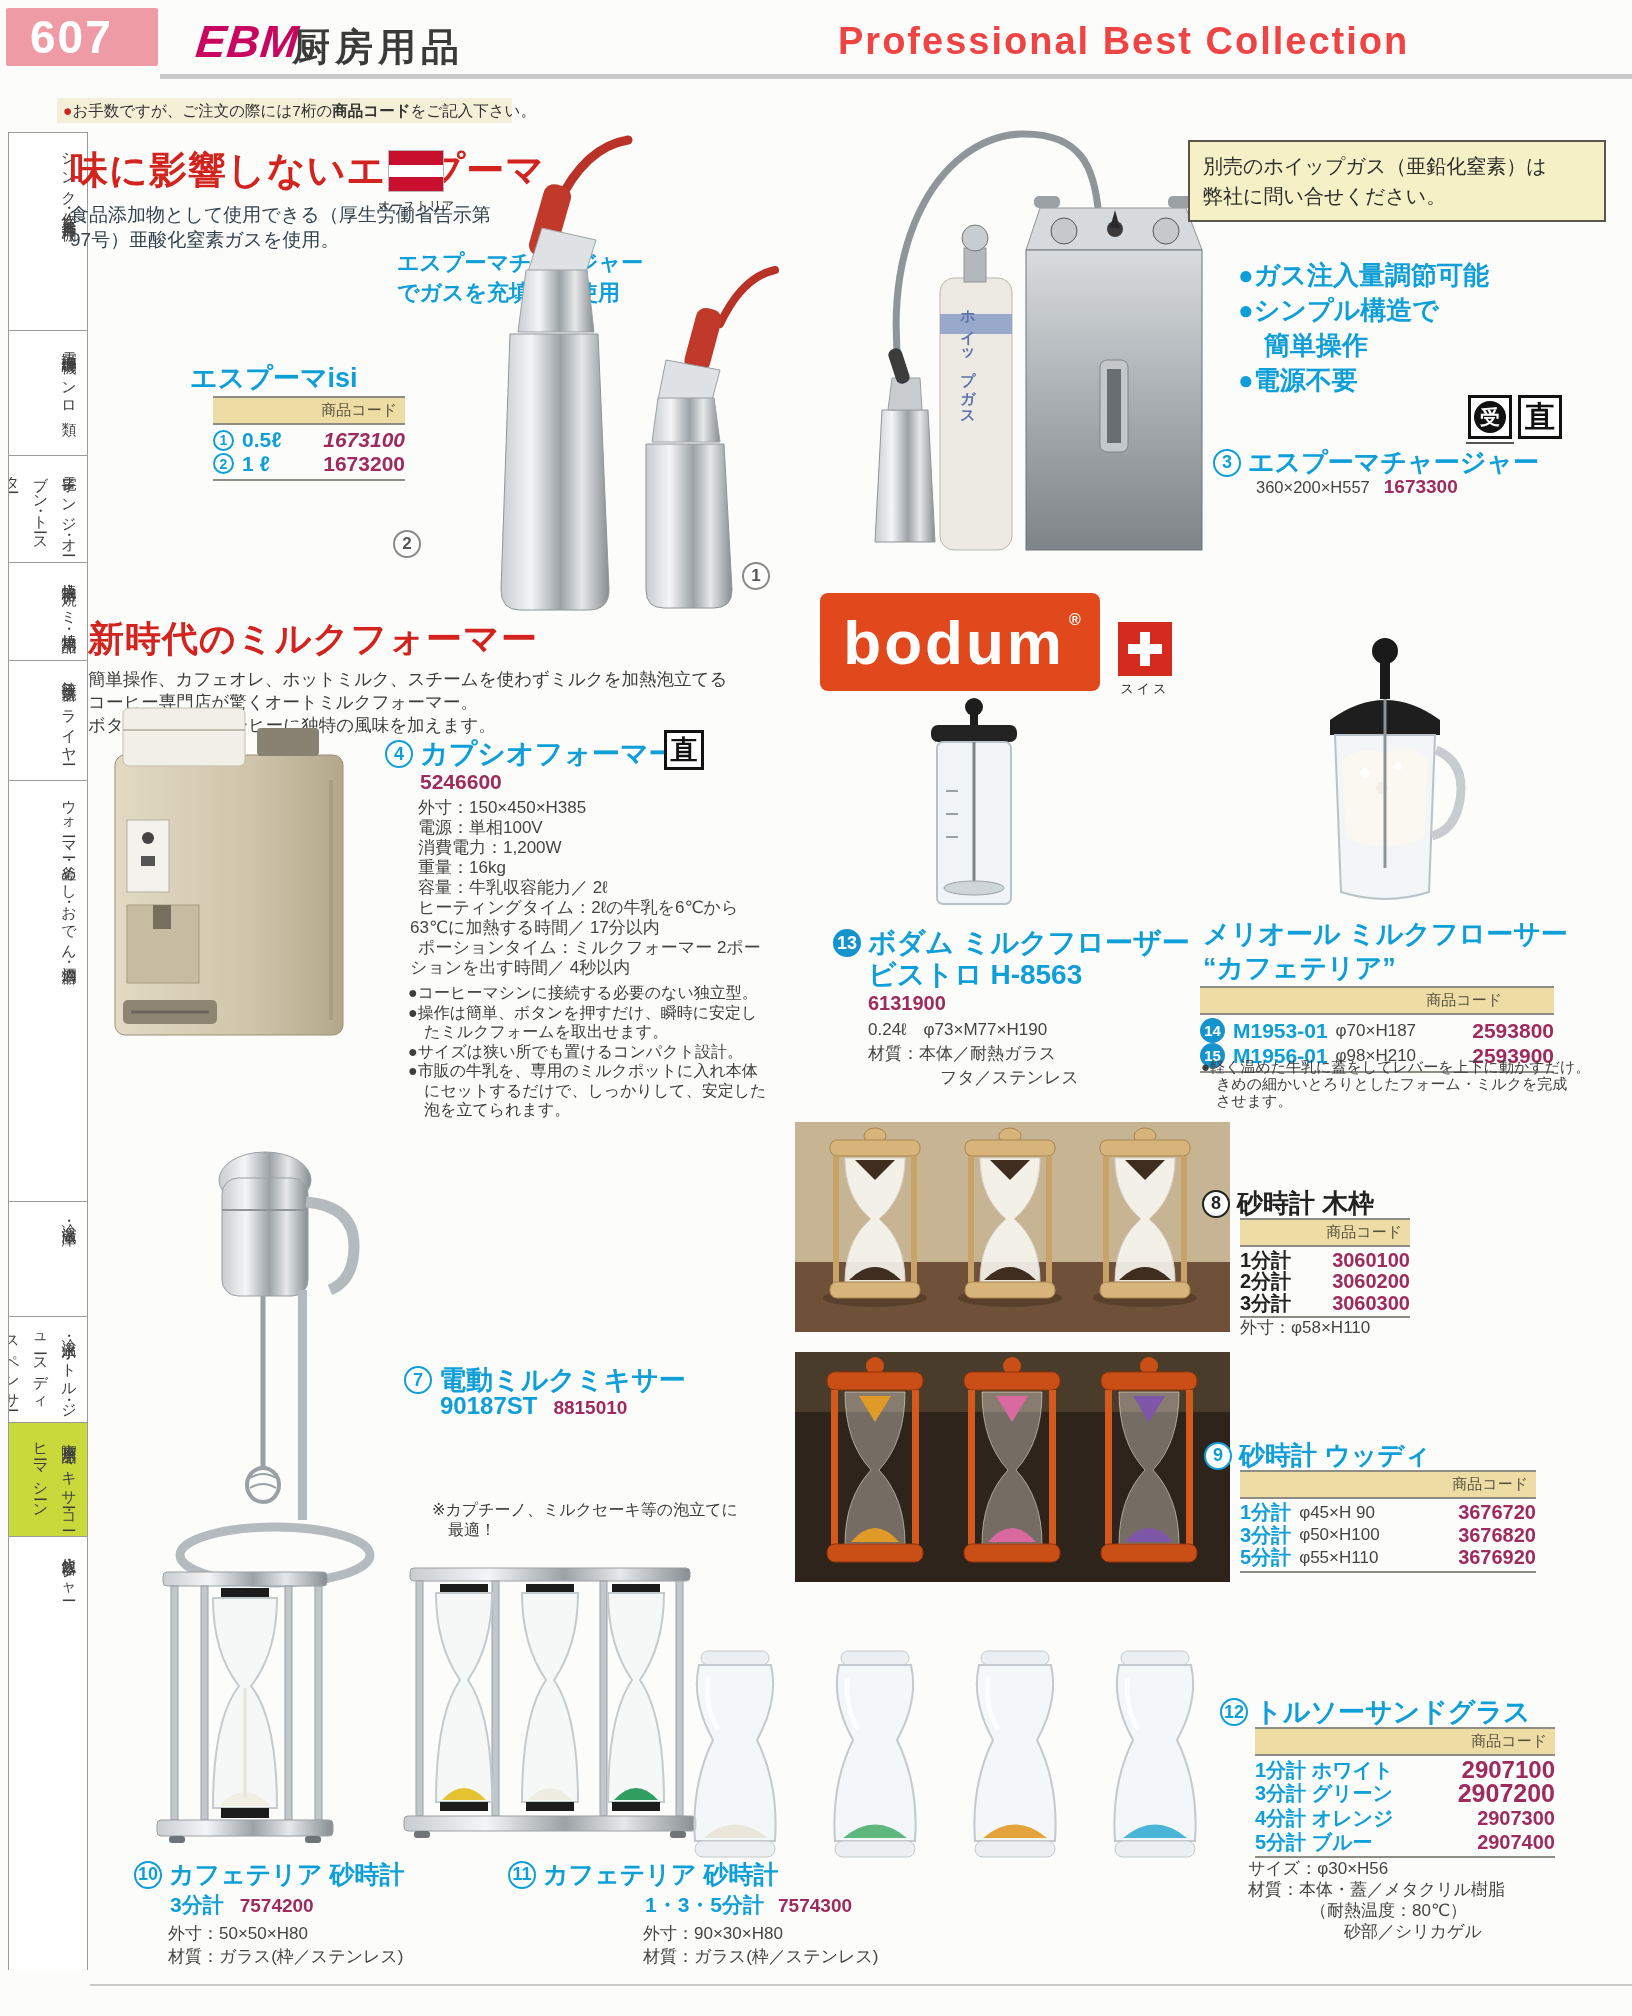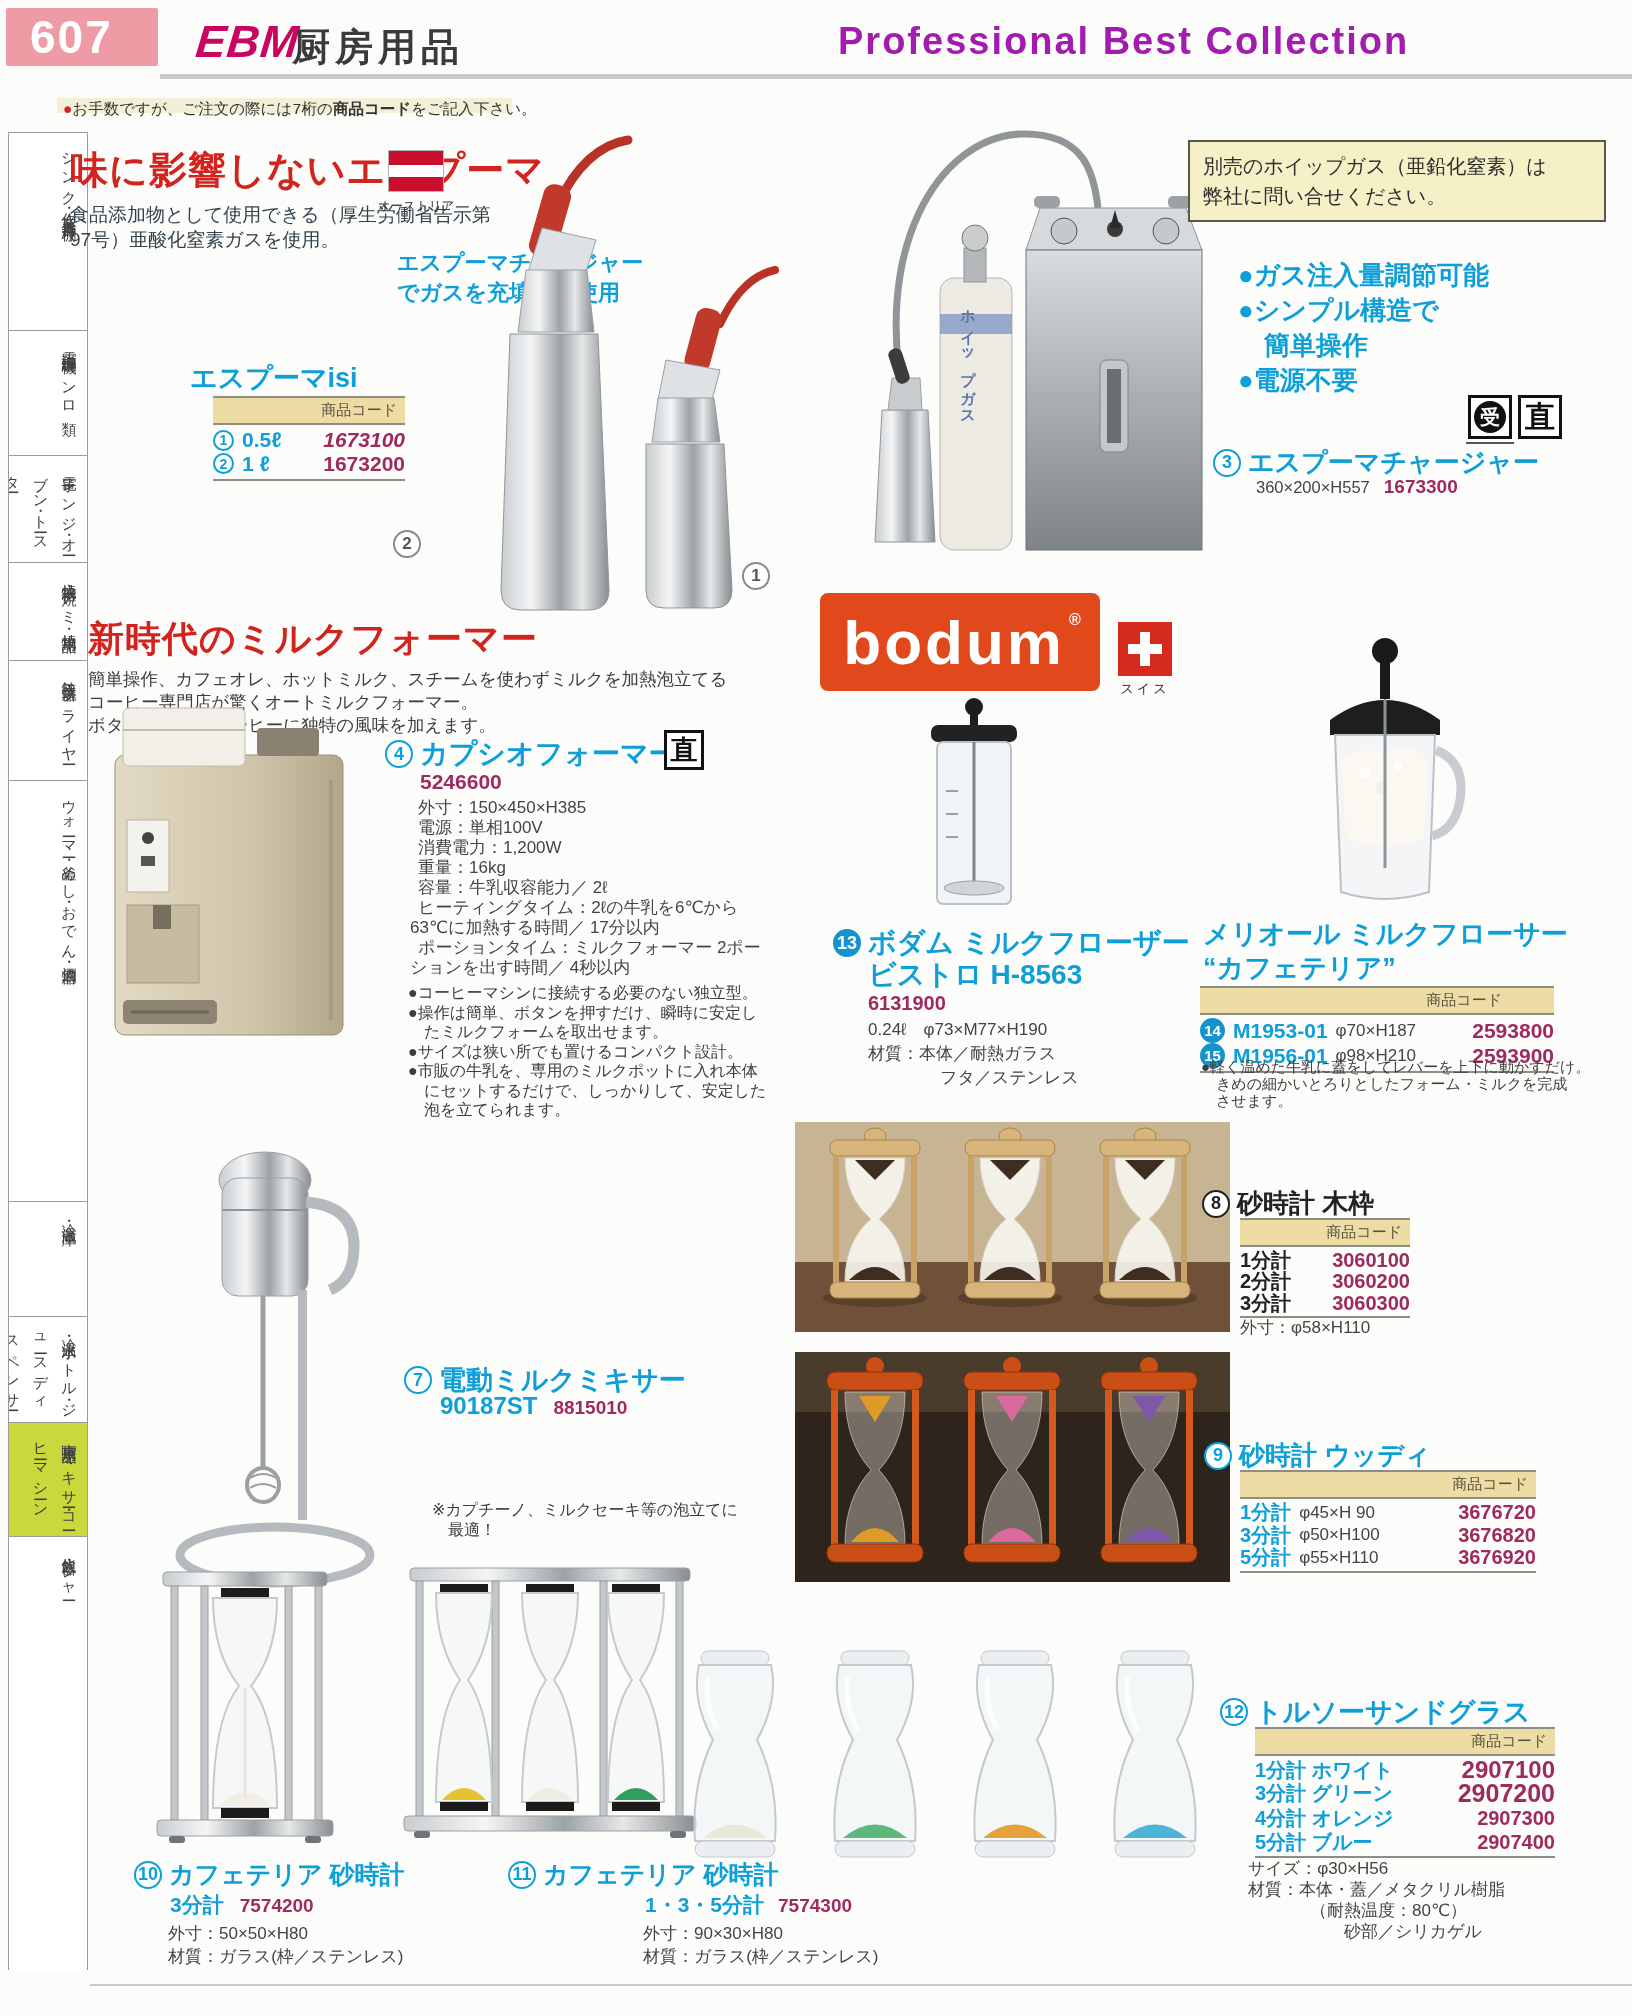--- a/index.html
+++ b/index.html
@@ -5,25 +5,25 @@
   * { margin:0; padding:0; box-sizing:border-box; }
   body { background:#888; font-family:"Liberation Sans","DejaVu Sans",sans-serif; }
   .page { position:relative; width:1632px; height:2016px; background:#fcfcfa; margin:0 auto; overflow:hidden; }
   .abs { position:absolute; }
 
   
   .pagenum-box { left:6px; top:8px; width:152px; height:58px; background:#ef9ba5; border-radius:2px;
     color:#fff; font-size:46px; font-weight:bold; line-height:58px; padding-left:24px; letter-spacing:2px; }
   .ebm-logo { left:196px; top:16px; font-size:45px; font-weight:bold; font-style:italic; color:#c80660; letter-spacing:1px; transform:skewX(-6deg); }
   .brand-title { left:292px; top:22px; font-size:38px; font-weight:bold; color:#3a3a3a; letter-spacing:5px; }
-  .collection { left:838px; top:20px; font-size:38px; font-weight:bold; color:#a21caf; letter-spacing:2px; }
+  .collection { left:838px; top:20px; font-size:38px; font-weight:bold; color:#ef4444; letter-spacing:2px; }
   .header-rule { left:160px; top:74px; width:1472px; height:5px; background:#c9c9c9; }
 
-  .notice { left:57px; top:98px; width:455px; height:15px; background:#f3f0d7; font-size:15.5px; color:#333;
-    line-height:25px; padding-left:6px; white-space:nowrap;font-family:Liberation Mono, monospace; }
+  .notice { left:57px; top:98px; width:455px; height:25px; background:#f3f0d7; font-size:15.5px; color:#333;
+    line-height:25px; padding-left:6px; white-space:nowrap; }
   .notice .dot { color:#cc2420; }
   .notice b { font-weight:bold; }
 
   
   .sidebar { left:8px; top:132px; width:80px; height:1838px; border:1px solid #9a9a9a; border-bottom:none; background:#fff; display:flex; flex-direction:column; }
   .sb-band { border-bottom:1px solid #9a9a9a; writing-mode:vertical-rl; text-orientation:upright;
     font-size:15px; letter-spacing:2px; color:#3f3f3f; padding:9px 4px 4px 2px; line-height:1.9; overflow:hidden; }
   .sb-band:last-child { border-bottom:none; }
   .sb-hl { background:#c9d93b; }
 

